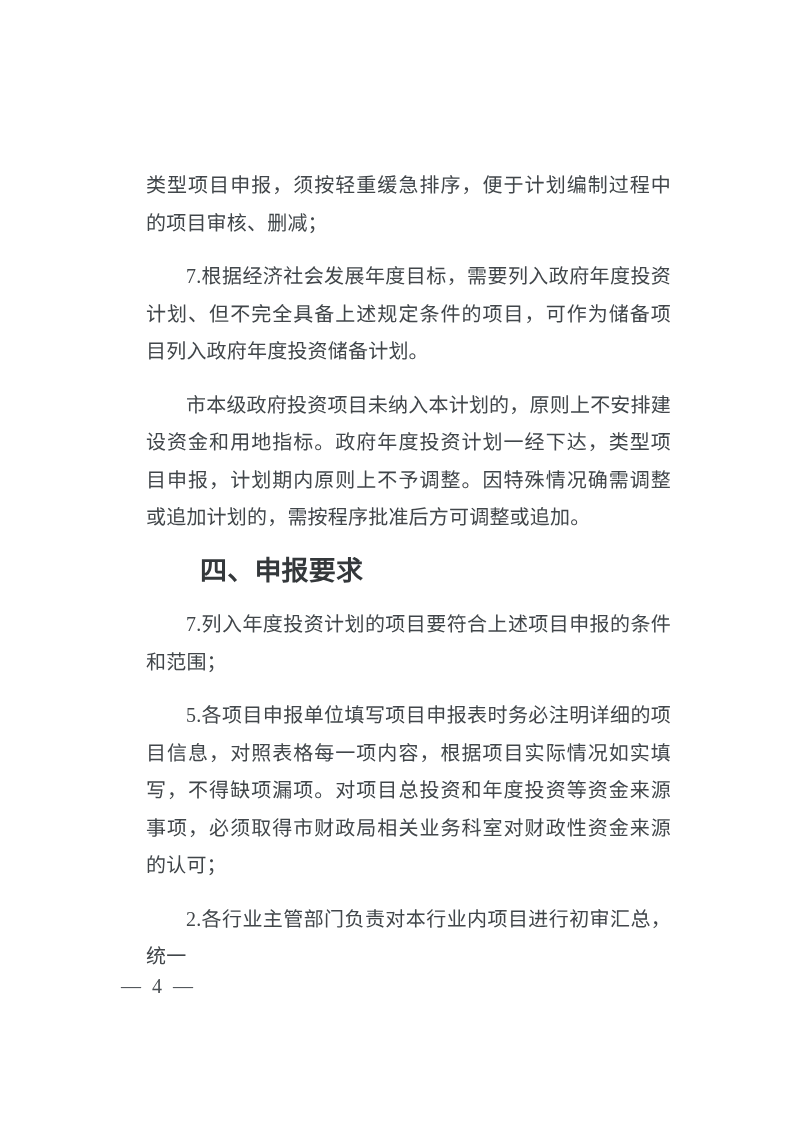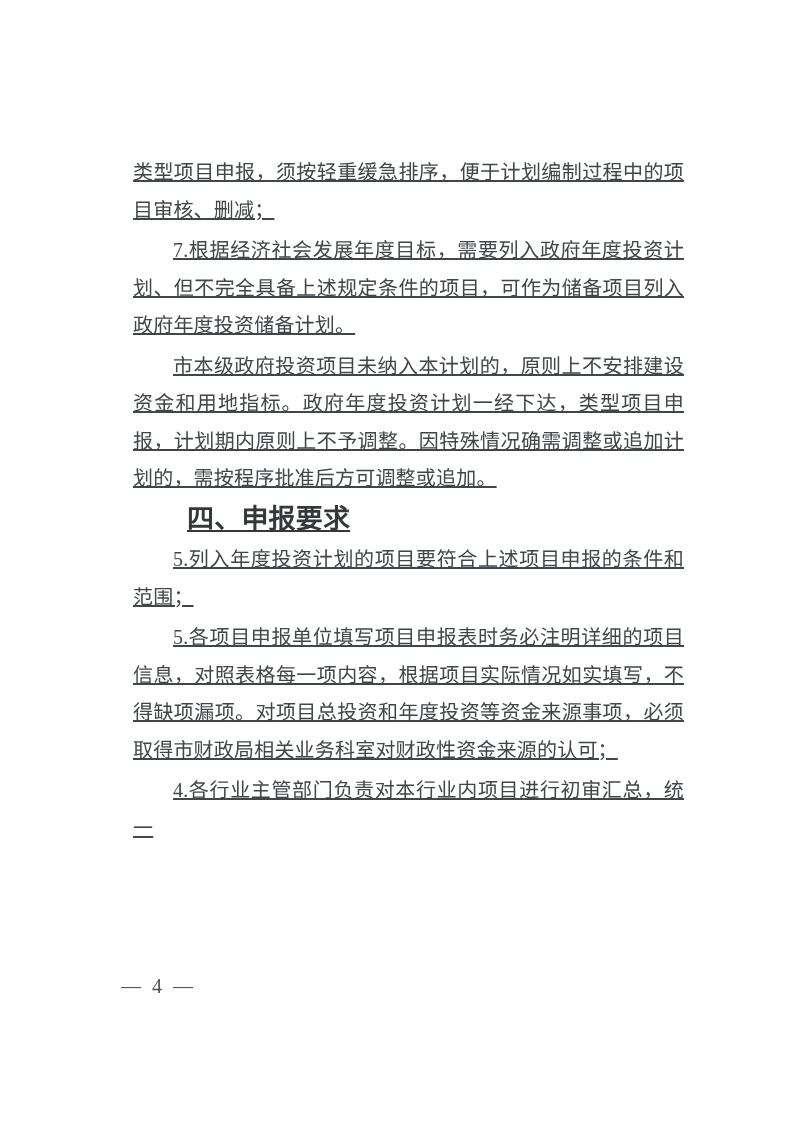--- a/index.html
+++ b/index.html
@@ -15,27 +15,26 @@
     overflow: hidden;
     font-family: "Liberation Serif", "DejaVu Serif", serif;
   }
   .text-block {
     position: absolute;
     left: 130px;
     top: 151px;
     width: 557px;
   }
   .text-block p {
-    margin: 3px;
+    margin: 16px;
     font-size: 20px;
     line-height: 37.5px;
     text-align: justify;
     color: #41464a;
     letter-spacing: 0.2px;
-    text-decoration: underline;
   }
   .text-block p.indented {
     text-indent: 2em;
   }
   .text-block p.heading {
     text-indent: 2em;
     font-family: "Liberation Sans", "DejaVu Sans", sans-serif;
     font-weight: bold;
     color: #34383b;
     font-size: 27px;
@@ -53,19 +52,19 @@
 </style>
 </head>
 <body>
 
 <div class="page">
   <div class="text-block">
     <p class="continuation">类型项目申报，须按轻重缓急排序，便于计划编制过程中的项目审核、删减；</p>
     <p class="indented">7.根据经济社会发展年度目标，需要列入政府年度投资计划、但不完全具备上述规定条件的项目，可作为储备项目列入政府年度投资储备计划。</p>
     <p class="indented">市本级政府投资项目未纳入本计划的，原则上不安排建设资金和用地指标。政府年度投资计划一经下达，类型项目申报，计划期内原则上不予调整。因特殊情况确需调整或追加计划的，需按程序批准后方可调整或追加。</p>
     <p class="heading">四、申报要求</p>
-    <p class="indented">5.列入年度投资计划的项目要符合上述项目申报的条件和范围；</p>
+    <p class="indented">7.列入年度投资计划的项目要符合上述项目申报的条件和范围；</p>
     <p class="indented">5.各项目申报单位填写项目申报表时务必注明详细的项目信息，对照表格每一项内容，根据项目实际情况如实填写，不得缺项漏项。对项目总投资和年度投资等资金来源事项，必须取得市财政局相关业务科室对财政性资金来源的认可；</p>
-    <p class="indented">4.各行业主管部门负责对本行业内项目进行初审汇总，统一</p>
+    <p class="indented">2.各行业主管部门负责对本行业内项目进行初审汇总，统一</p>
   </div>
 
   <div class="page-footer">— 4 —</div>
 </div>
 
 </body></html>

